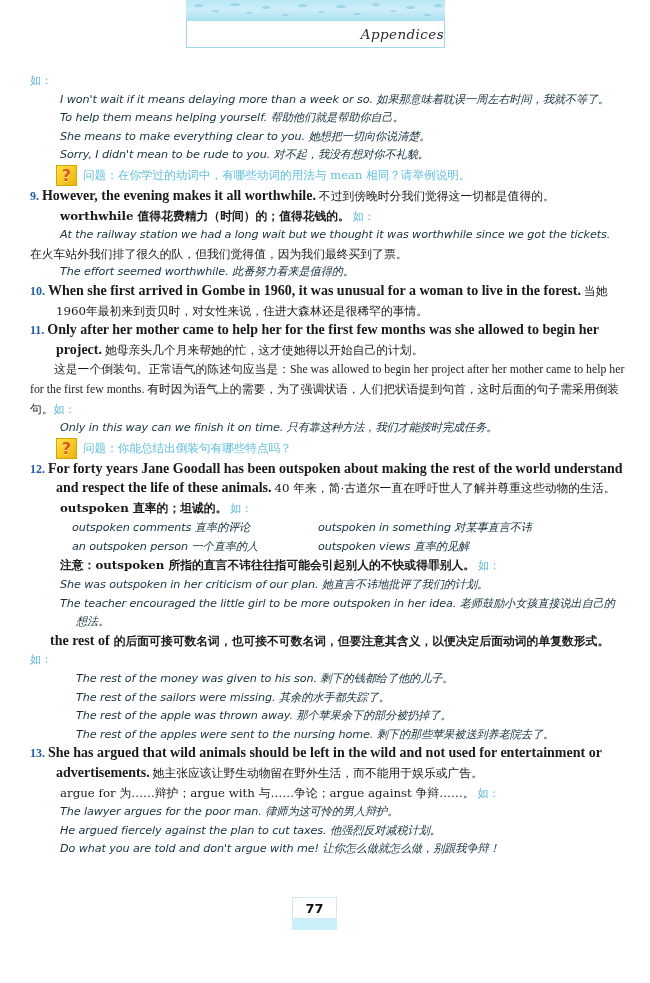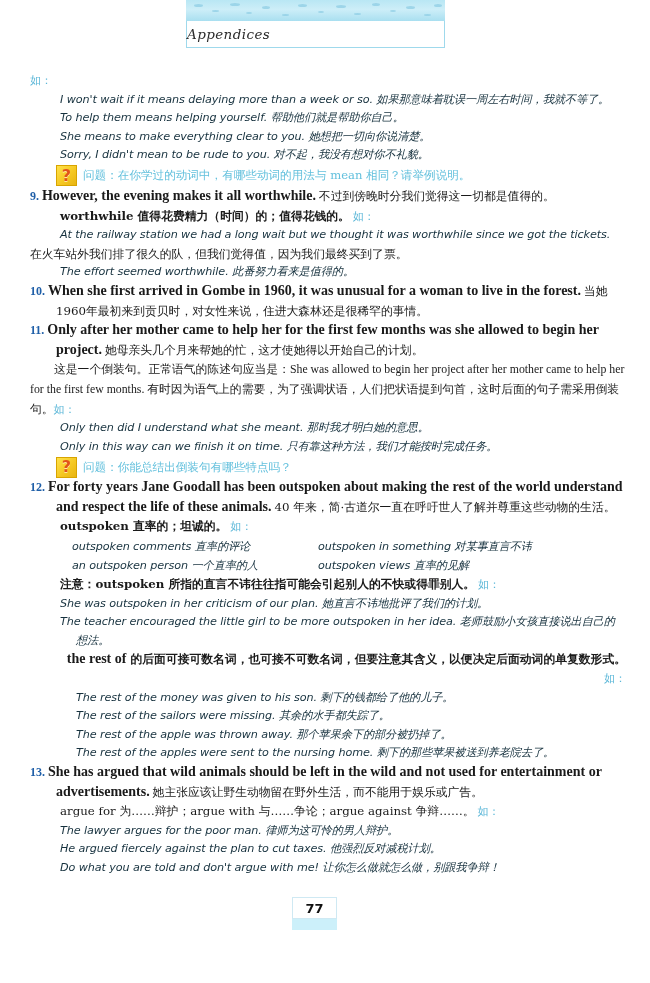--- a/index.html
+++ b/index.html
@@ -38,21 +38,21 @@
     opacity: .75;
   }
   .header-title-box {
     height: 26px;
     border-left: 1px solid #9fd9ec;
     border-right: 1px solid #9fd9ec;
     border-bottom: 1px solid #9fd9ec;
     background: #ffffff;
     display: flex;
     align-items: center;
-    justify-content: flex-start;
+    justify-content: flex-end;
   }
   .header-title-box .title {
     font-family: "DejaVu Serif", serif;
     font-style: italic;
     font-size: 13.5px;
     color: #2a2a2a;
     letter-spacing: .4px;
   }
 
   
@@ -239,21 +239,20 @@
   </div>
 
   <div class="line ind-hang">
     <span class="num">11.</span>
     <span class="en-bold">Only after her mother came to help her for the first few months was she allowed to begin her project.</span>
     <span class="hdr-zh">她母亲头几个月来帮她的忙，这才使她得以开始自己的计划。</span>
   </div>
   <div class="line ind-0" style="text-indent:24px;">
     <span class="hdr-zh">这是一个倒装句。正常语气的陈述句应当是：</span><span class="en-bold" style="font-weight:normal;font-size:11.8px;">She was allowed to begin her project after her mother came to help her for the first few months.</span> <span class="hdr-zh">有时因为语气上的需要，为了强调状语，人们把状语提到句首，这时后面的句子需采用倒装句。</span><span class="ru">如：</span>
   </div>
-  <div class="line ind-1 hand">Only then did I understand what she meant. 那时我才明白她的意思。</div>
   <div class="line ind-1 hand">Only in this way can we finish it on time. 只有靠这种方法，我们才能按时完成任务。</div>
 
   <div class="q-row">
     <span class="q-icon">?</span>
     <span class="q-text">问题：你能总结出倒装句有哪些特点吗？</span>
   </div>
 
   <div class="line ind-hang">
     <span class="num">12.</span>
     <span class="en-bold">For forty years Jane Goodall has been outspoken about making the rest of the world understand and respect the life of these animals.</span>
@@ -275,21 +274,21 @@
     </div>
   </div>
 
   <div class="line ind-1">
     <span class="hdr-zh kw-bold">注意：outspoken 所指的直言不讳往往指可能会引起别人的不快或得罪别人。</span>
     <span class="ru">如：</span>
   </div>
   <div class="line ind-1 hand">She was outspoken in her criticism of our plan. 她直言不讳地批评了我们的计划。</div>
   <div class="line ind-hang-2 hand">The teacher encouraged the little girl to be more outspoken in her idea. 老师鼓励小女孩直接说出自己的想法。</div>
 
-  <div class="line ind-0" style="text-indent:20px;text-align:right;">
+  <div class="line ind-0" style="text-indent:20px;">
     <span class="en-bold">the rest of</span><span class="hdr-zh kw-bold"> 的后面可接可数名词，也可接不可数名词，但要注意其含义，以便决定后面动词的单复数形式。</span><span class="ru">如：</span>
   </div>
   <div class="line ind-2 hand">The rest of the money was given to his son. 剩下的钱都给了他的儿子。</div>
   <div class="line ind-2 hand">The rest of the sailors were missing. 其余的水手都失踪了。</div>
   <div class="line ind-2 hand">The rest of the apple was thrown away. 那个苹果余下的部分被扔掉了。</div>
   <div class="line ind-2 hand">The rest of the apples were sent to the nursing home. 剩下的那些苹果被送到养老院去了。</div>
 
   <div class="line ind-hang">
     <span class="num">13.</span>
     <span class="en-bold">She has argued that wild animals should be left in the wild and not used for entertainment or advertisements.</span>

